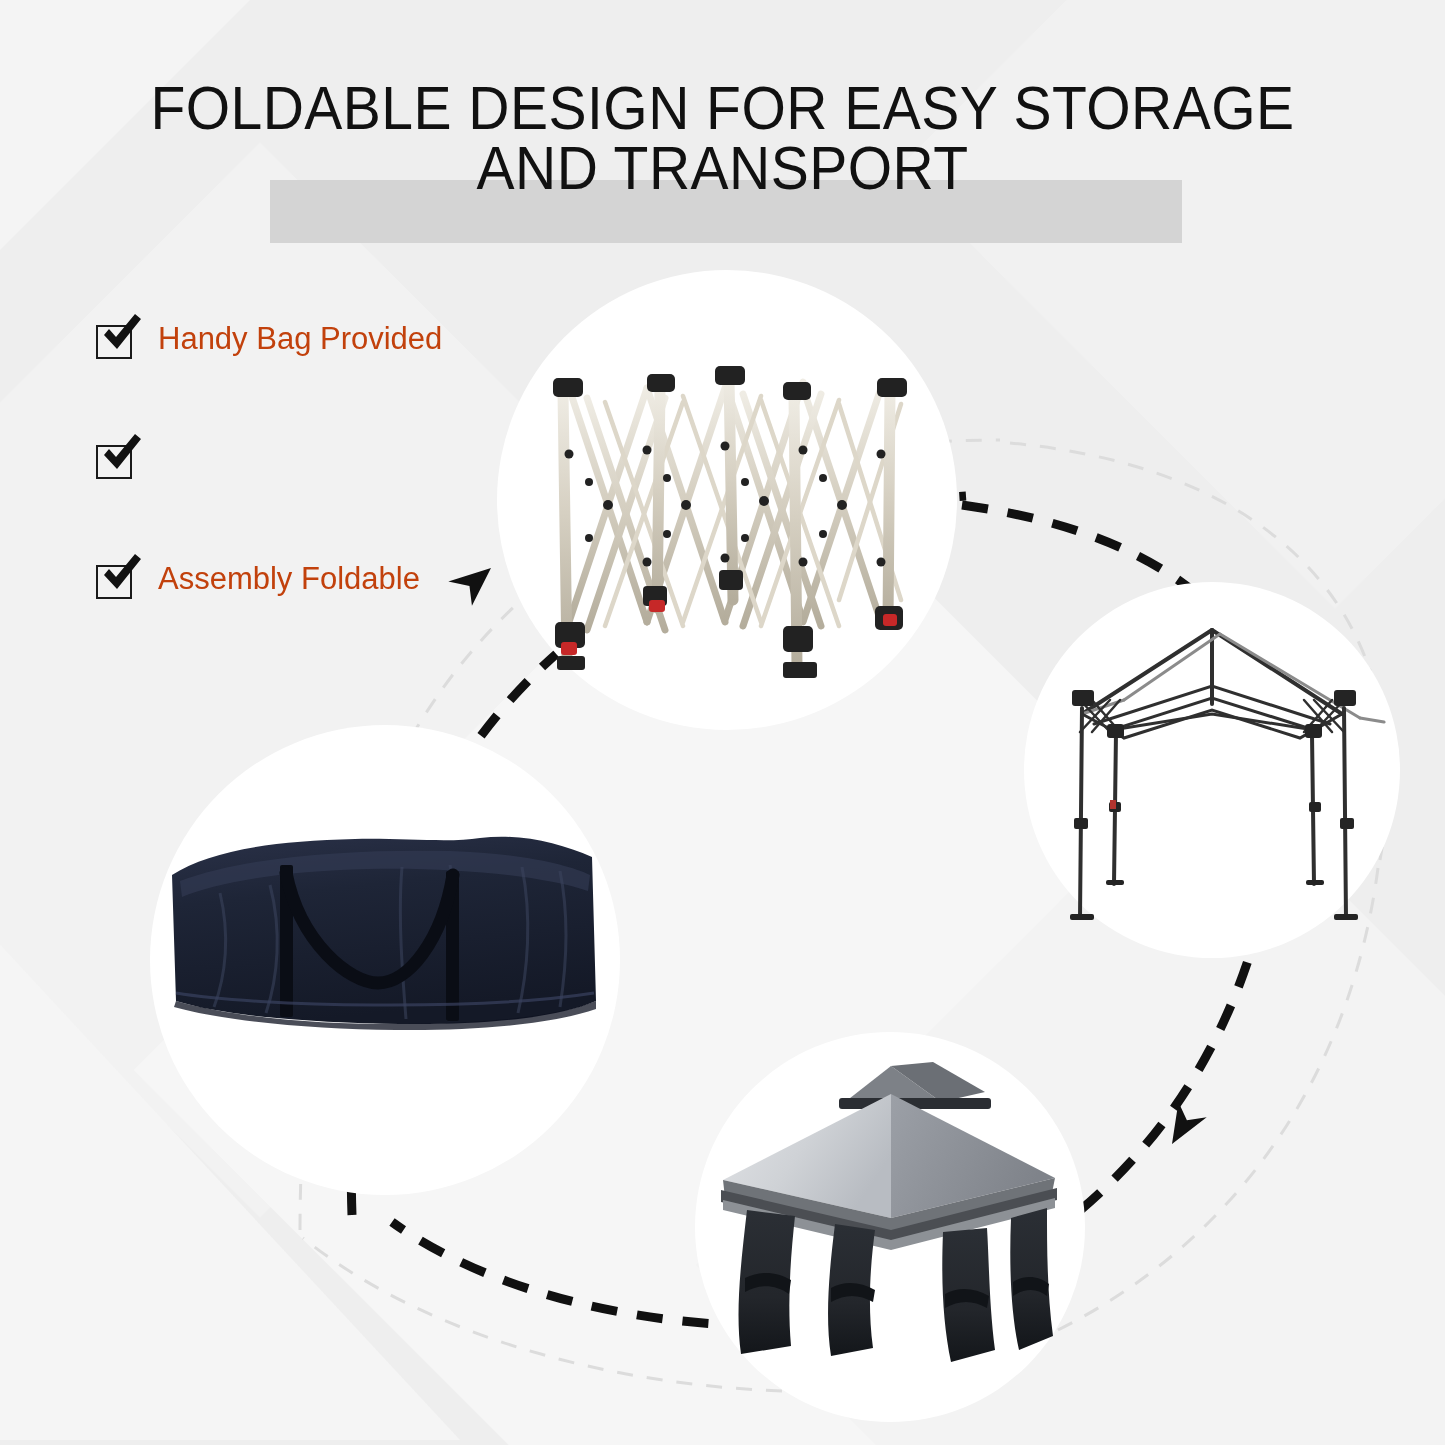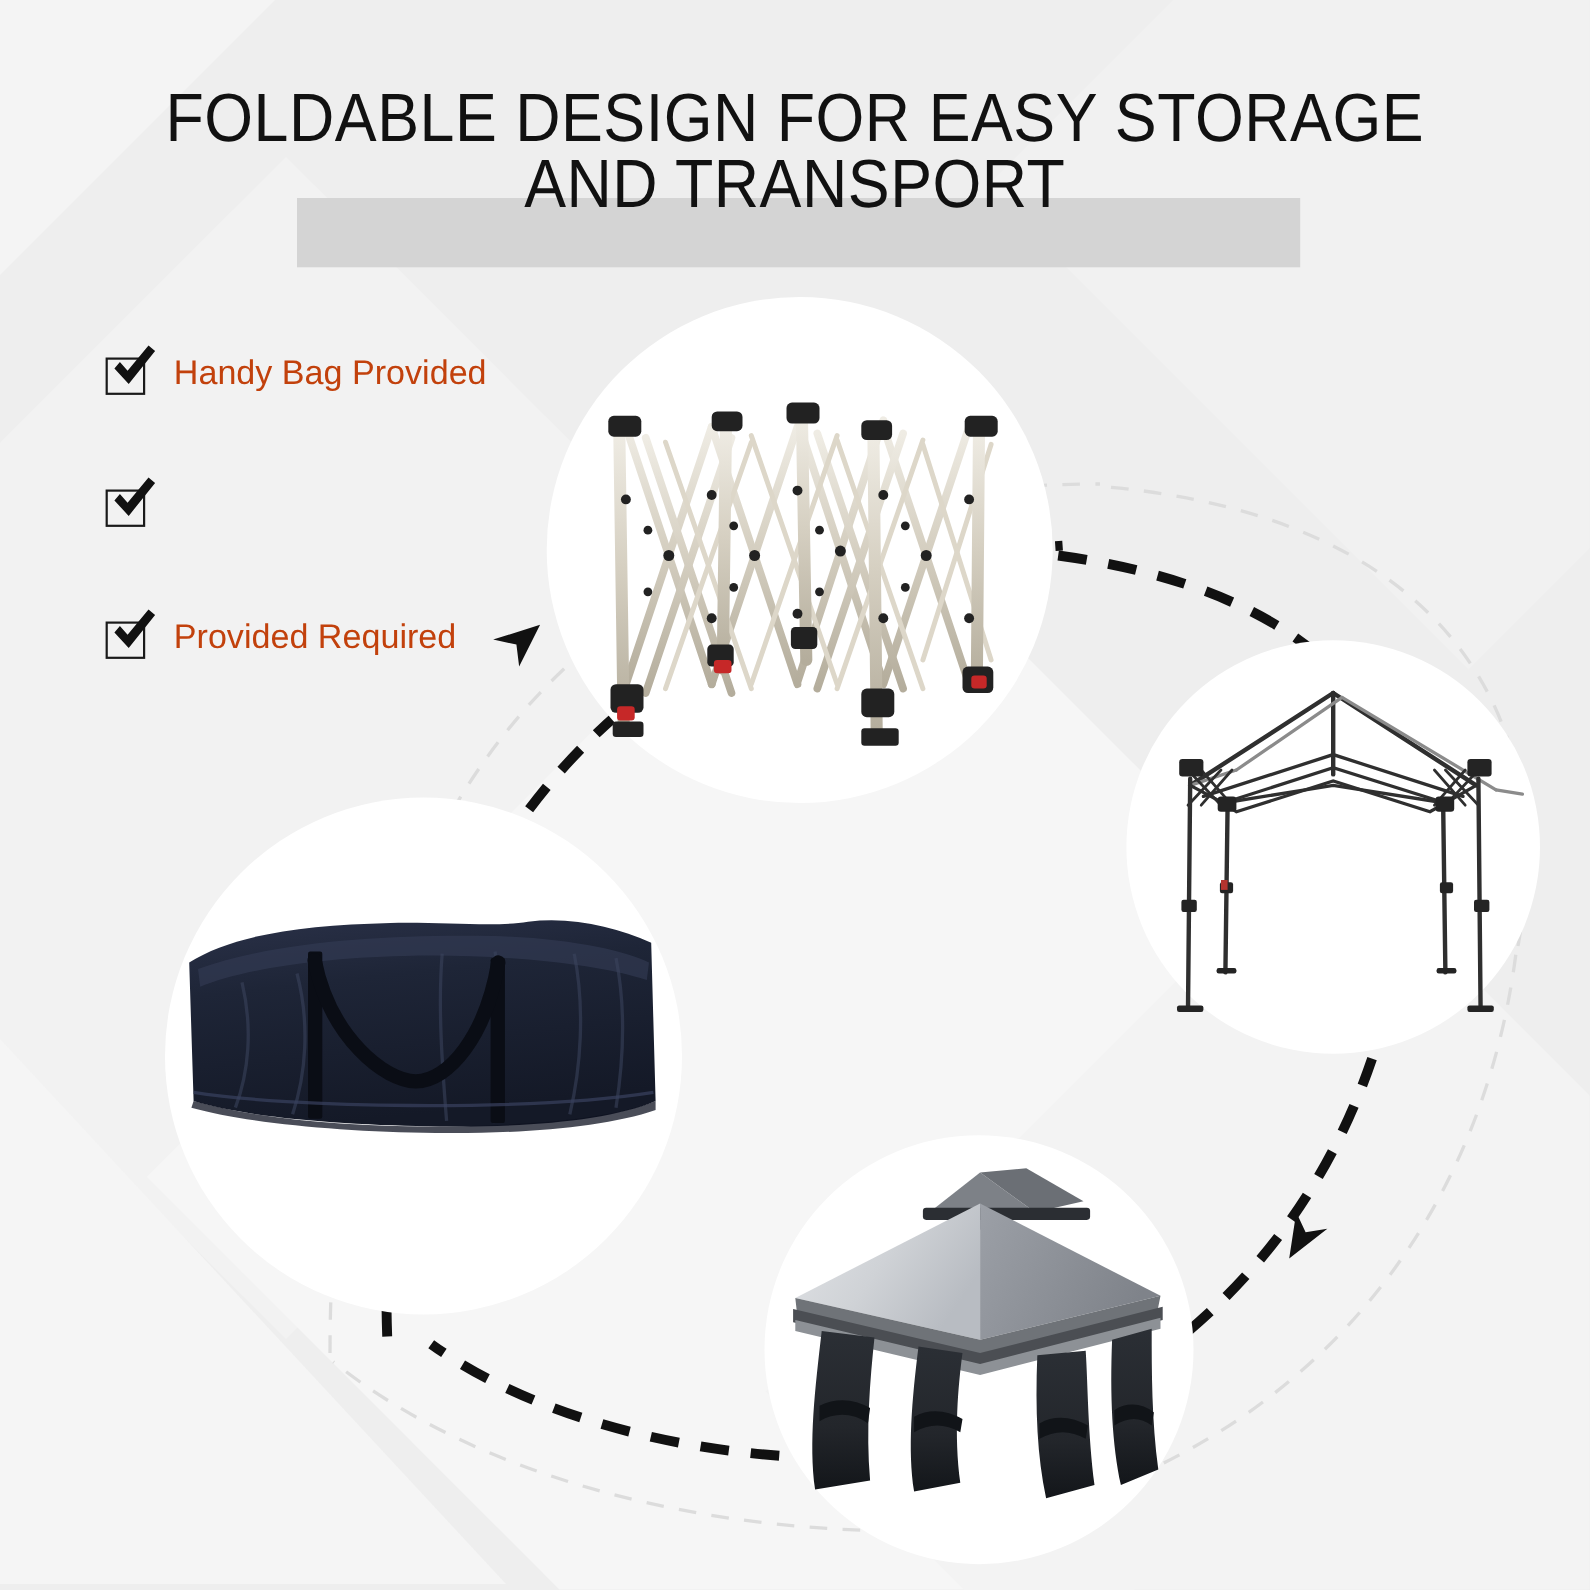--- a/index.html
+++ b/index.html
@@ -136,21 +136,21 @@
       </span>
     </div>
 
     <div class="feature-row">
       <span class="cb">
         <span class="cb-box"></span>
         <svg class="cb-tick" viewBox="0 0 46 46" aria-hidden="true">
           <path d="M6 24 L11 18 L18 26 L37 3 L43 8 L19 38 Z" fill="#111111"></path>
         </svg>
       </span>
-      <span class="feature-label">Provided Required</span>
+      <span class="feature-label">Assembly Foldable</span>
     </div>
 
   </div>
 
   <svg class="arcs" viewBox="0 0 1445 1445">
 
     <g stroke="#dcdcdc" stroke-width="3" fill="none" stroke-dasharray="16 14" stroke-linecap="butt">
       <path d="M 300 1230 C 300 700 560 440 1000 440"></path>
       <path d="M 1010 443 C 1300 470 1420 640 1380 860"></path>
       <path d="M 1378 868 C 1345 1120 1180 1330 880 1390"></path>

